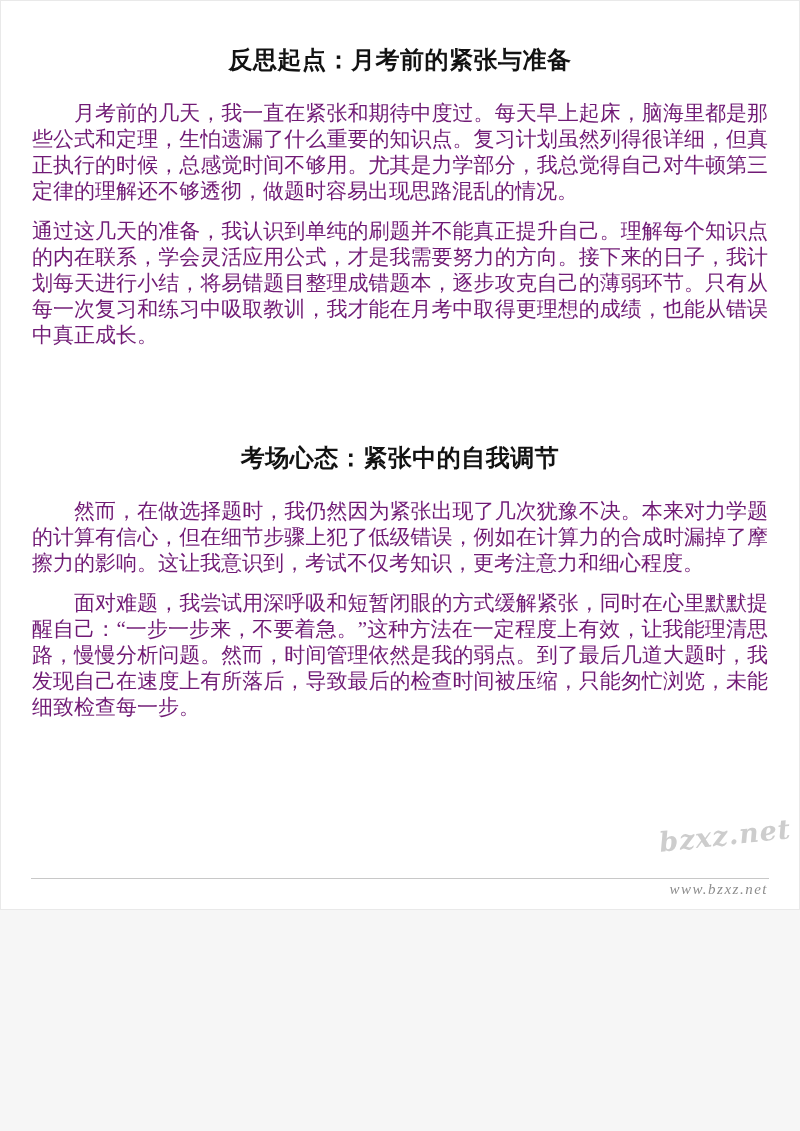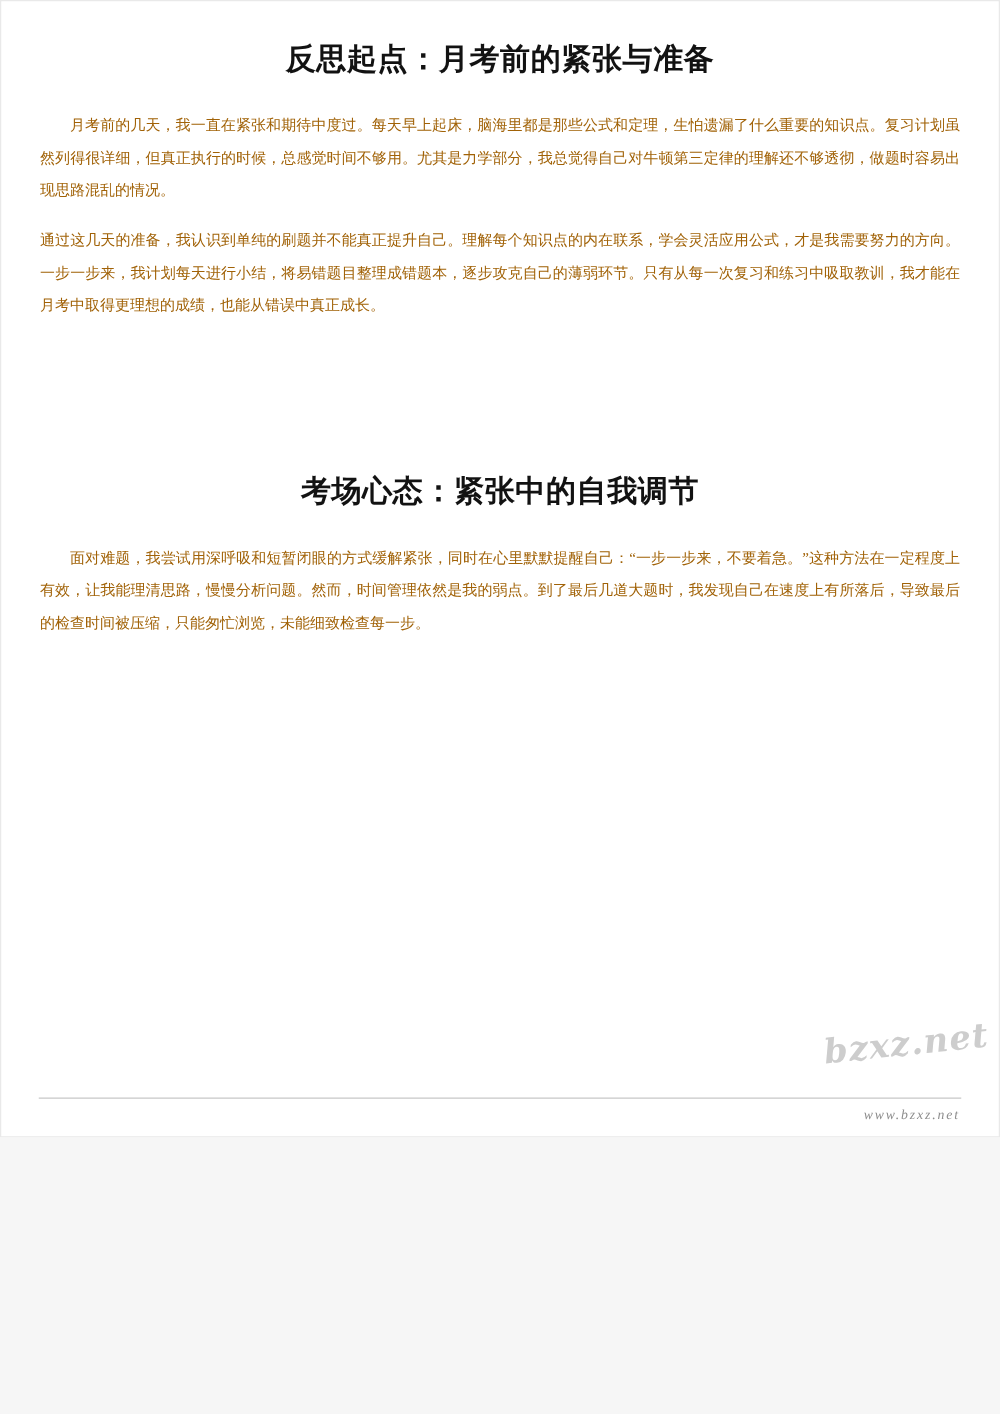--- a/index.html
+++ b/index.html
@@ -9,42 +9,42 @@
   }
   .page {
     position: relative;
     width: 800px;
     height: 910px;
     margin: 0 auto;
     background: #ffffff;
     border: 1px solid #e9e9e9;
     box-sizing: border-box;
     overflow: hidden;
-    padding: 30px 31px 0 31px;
+    padding: 43px 31px 0 31px;
     font-family: "Liberation Serif", "DejaVu Serif", serif;
     color: #1a1a1a;
   }
   .doc-title {
     margin: 0 0 24px 0;
     text-align: center;
     font-size: 24px;
     font-weight: 700;
     color: #121212;
     letter-spacing: 0.5px;
   }
   .doc-section.second {
-    margin-top: 120px;
+    margin-top: 94px;
   }
   .para {
     margin: 0 0 14px 0;
-    font-size: 12px;
+    font-size: 21px;
     line-height: 26px;
     text-align: justify;
     text-indent: 2em;
-    color: #a16207;
+    color: #701a75;
   }
   .para.no-indent {
     text-indent: 0;
   }
   .watermark {
     position: absolute;
     right: 8px;
     bottom: 58px;
     font-size: 27px;
     font-weight: 700;
@@ -59,40 +59,41 @@
     position: absolute;
     left: 30px;
     right: 30px;
     bottom: 30px;
     border-top: 1px solid #c8c8c8;
   }
   .footer-url {
     position: absolute;
     right: 31px;
     bottom: 11px;
-    font-size: 11px;
+    font-size: 15px;
     font-style: italic;
     letter-spacing: 1.5px;
     color: #8d8d8d;
     font-family: "Liberation Serif", "DejaVu Serif", serif;
   }
 </style>
 </head>
 <body>
 
 <div class="page">
 
   <section class="doc-section first">
     <h1 class="doc-title">反思起点：月考前的紧张与准备</h1>
     <p class="para">月考前的几天，我一直在紧张和期待中度过。每天早上起床，脑海里都是那些公式和定理，生怕遗漏了什么重要的知识点。复习计划虽然列得很详细，但真正执行的时候，总感觉时间不够用。尤其是力学部分，我总觉得自己对牛顿第三定律的理解还不够透彻，做题时容易出现思路混乱的情况。</p>
-    <p class="para no-indent">通过这几天的准备，我认识到单纯的刷题并不能真正提升自己。理解每个知识点的内在联系，学会灵活应用公式，才是我需要努力的方向。一步一步来，我计划每天进行小结，将易错题目整理成错题本，逐步攻克自己的薄弱环节。只有从每一次复习和练习中吸取教训，我才能在月考中取得更理想的成绩，也能从错误中真正成长。</p>
+    <p class="para no-indent">通过这几天的准备，我认识到单纯的刷题并不能真正提升自己。理解每个知识点的内在联系，学会灵活应用公式，才是我需要努力的方向。接下来的日子，我计划每天进行小结，将易错题目整理成错题本，逐步攻克自己的薄弱环节。只有从每一次复习和练习中吸取教训，我才能在月考中取得更理想的成绩，也能从错误中真正成长。</p>
   </section>
 
   <section class="doc-section second">
     <h1 class="doc-title">考场心态：紧张中的自我调节</h1>
+    <p class="para">然而，在做选择题时，我仍然因为紧张出现了几次犹豫不决。本来对力学题的计算有信心，但在细节步骤上犯了低级错误，例如在计算力的合成时漏掉了摩擦力的影响。这让我意识到，考试不仅考知识，更考注意力和细心程度。</p>
     <p class="para">面对难题，我尝试用深呼吸和短暂闭眼的方式缓解紧张，同时在心里默默提醒自己：“一步一步来，不要着急。”这种方法在一定程度上有效，让我能理清思路，慢慢分析问题。然而，时间管理依然是我的弱点。到了最后几道大题时，我发现自己在速度上有所落后，导致最后的检查时间被压缩，只能匆忙浏览，未能细致检查每一步。</p>
   </section>
 
   <div class="watermark">bzxz.net</div>
 
   <div class="footer-rule"></div>
   <div class="footer-url">www.bzxz.net</div>
 
 </div>
 

